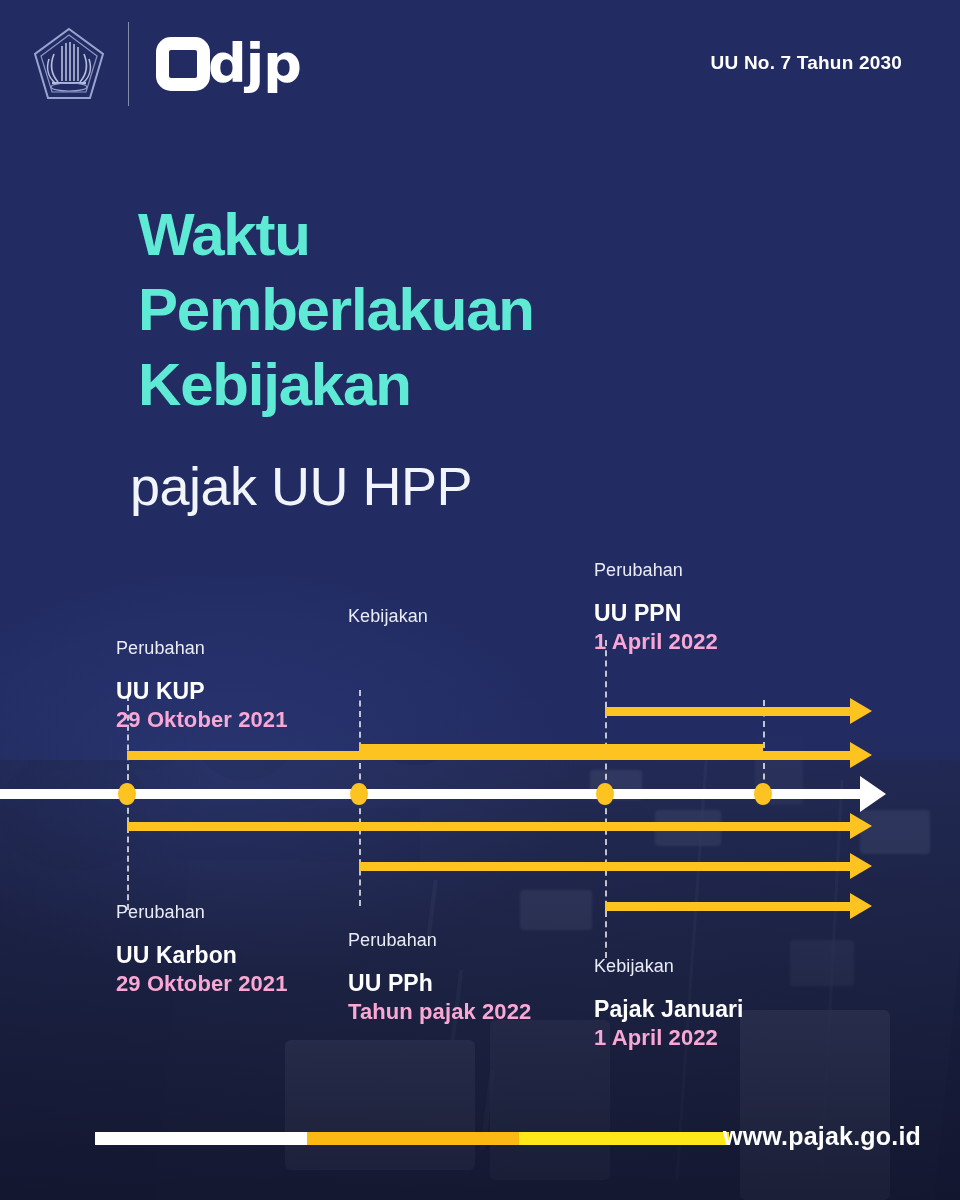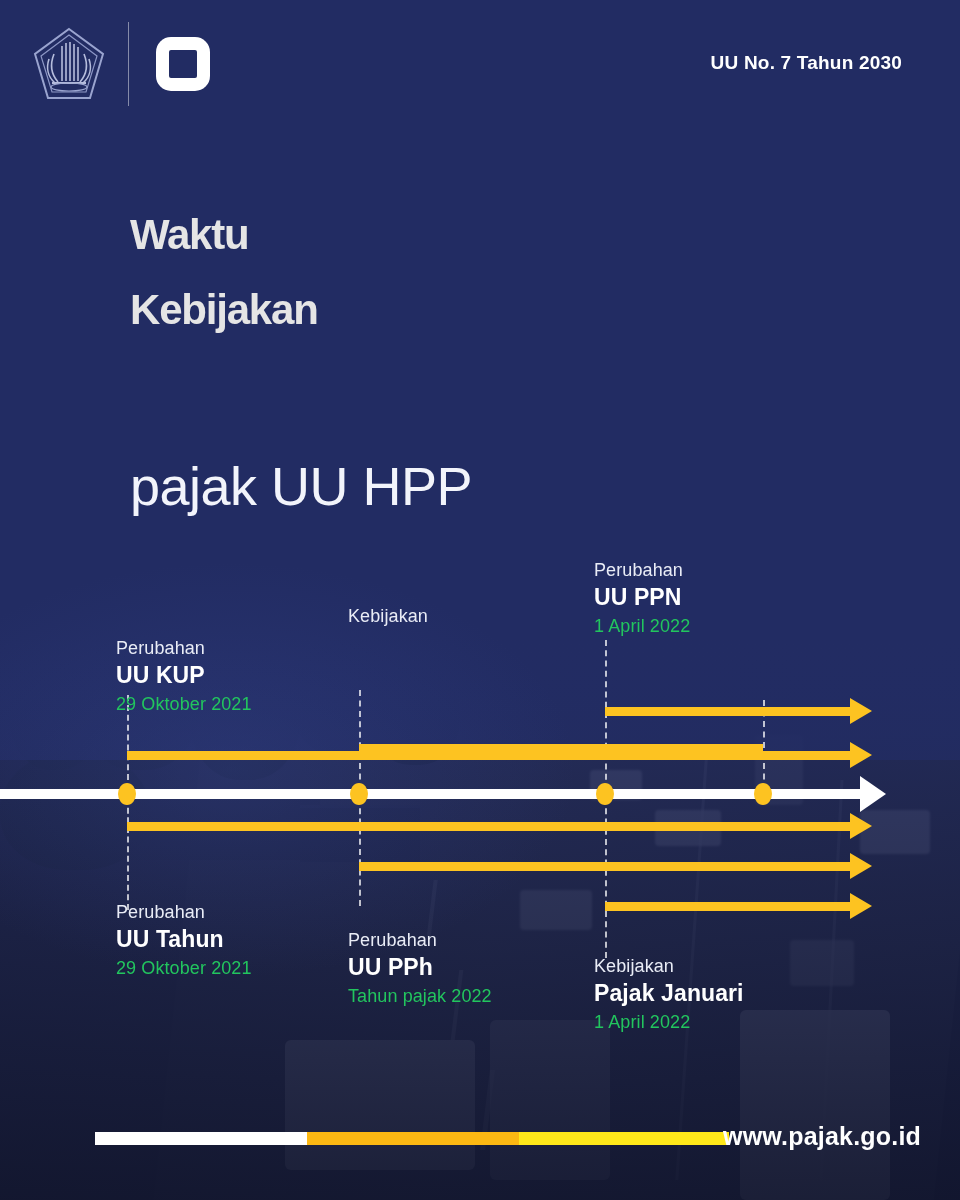--- a/index.html
+++ b/index.html
@@ -87,22 +87,22 @@
     font-size:54px;font-weight:700;color:#ffffff;letter-spacing:-1px;
     margin-left:-2px;line-height:54px;font-family:"DejaVu Sans", sans-serif;
   }
   .law-tag{
     position:absolute;right:58px;top:52px;
     color:#ffffff;font-size:19px;font-weight:700;letter-spacing:.2px;
   }
 
   
   .title{
-    position:absolute;left:130px;top:197px;width:720px;
-    color:#e5e5e5;font-weight:700;font-size:42px;line-height:75px;
+    position:absolute;left:138px;top:197px;width:720px;
+    color:#5eead4;font-weight:700;font-size:60px;line-height:75px;
     letter-spacing:-1.2px;
   }
   .title .ln{display:block;}
   .subtitle{
     position:absolute;left:130px;top:455px;
     color:#f2f4fb;font-weight:300;font-size:54px;line-height:62px;
     letter-spacing:-.5px;
   }
 
   
@@ -134,23 +134,24 @@
 
   
   .lbl{position:absolute;color:#ffffff;}
   .lbl .kicker{
     font-size:18px;font-weight:300;color:#e9ecf6;letter-spacing:.1px;
     line-height:24px;
   }
   .lbl .name{
     font-size:23px;font-weight:700;color:#ffffff;line-height:31px;
     letter-spacing:.1px;
+    margin-top:16px;
   }
   .lbl .date{
-    font-size:18px;font-weight:400;color:#22c55e;line-height:26px;
+    font-size:22px;font-weight:700;color:#f9a8d4;line-height:26px;
     letter-spacing:.1px;
   }
 
   
   .footer{position:absolute;left:17px;bottom:0;width:960px;height:120px;}
   .fbar{position:absolute;height:13px;top:52px;}
   .fseg-white{background:#ffffff;}
   .fseg-orange{background:#fcb813;}
   .fseg-yellow{background:#ffe81a;}
   .furl{
@@ -219,27 +220,29 @@
         <path d="M57 33 C60 42 58 51 51 57"></path>
       </g>
       <path d="M20 57 L54 57" stroke="#b6bddd" stroke-width="2"></path>
       <ellipse cx="37" cy="61" rx="18" ry="4" fill="none" stroke="#9aa4cf" stroke-width="1.2"></ellipse>
     </svg>
 
     <div class="divider"></div>
 
     <div class="djp-logo">
       <div class="djp-mark"></div>
+      <div class="djp-word">djp</div>
     </div>
 
     <div class="law-tag">UU No. 7 Tahun 2030</div>
   </div>
 
   <div class="title">
     <span class="ln">Waktu</span>
+    <span class="ln">Pemberlakuan</span>
     <span class="ln">Kebijakan</span>
   </div>
   <div class="subtitle">pajak UU HPP</div>
 
   <div class="timeline">
 
     <div class="tick" style="left:127px;top:155px;height:95px;"></div>
     <div class="tick" style="left:127px;top:258px;height:112px;"></div>
     <div class="tick" style="left:359px;top:150px;height:100px;"></div>
     <div class="tick" style="left:359px;top:258px;height:108px;"></div>
@@ -284,21 +287,21 @@
     </div>
 
     <div class="lbl" style="left:116px;top:96px;">
       <div class="kicker">Perubahan</div>
       <div class="name">UU KUP</div>
       <div class="date">29 Oktober 2021</div>
     </div>
 
     <div class="lbl" style="left:116px;top:360px;">
       <div class="kicker">Perubahan</div>
-      <div class="name">UU Tahun</div>
+      <div class="name">UU Karbon</div>
       <div class="date">29 Oktober 2021</div>
     </div>
 
     <div class="lbl" style="left:348px;top:388px;">
       <div class="kicker">Perubahan</div>
       <div class="name">UU PPh</div>
       <div class="date">Tahun pajak 2022</div>
     </div>
 
     <div class="lbl" style="left:594px;top:414px;">

